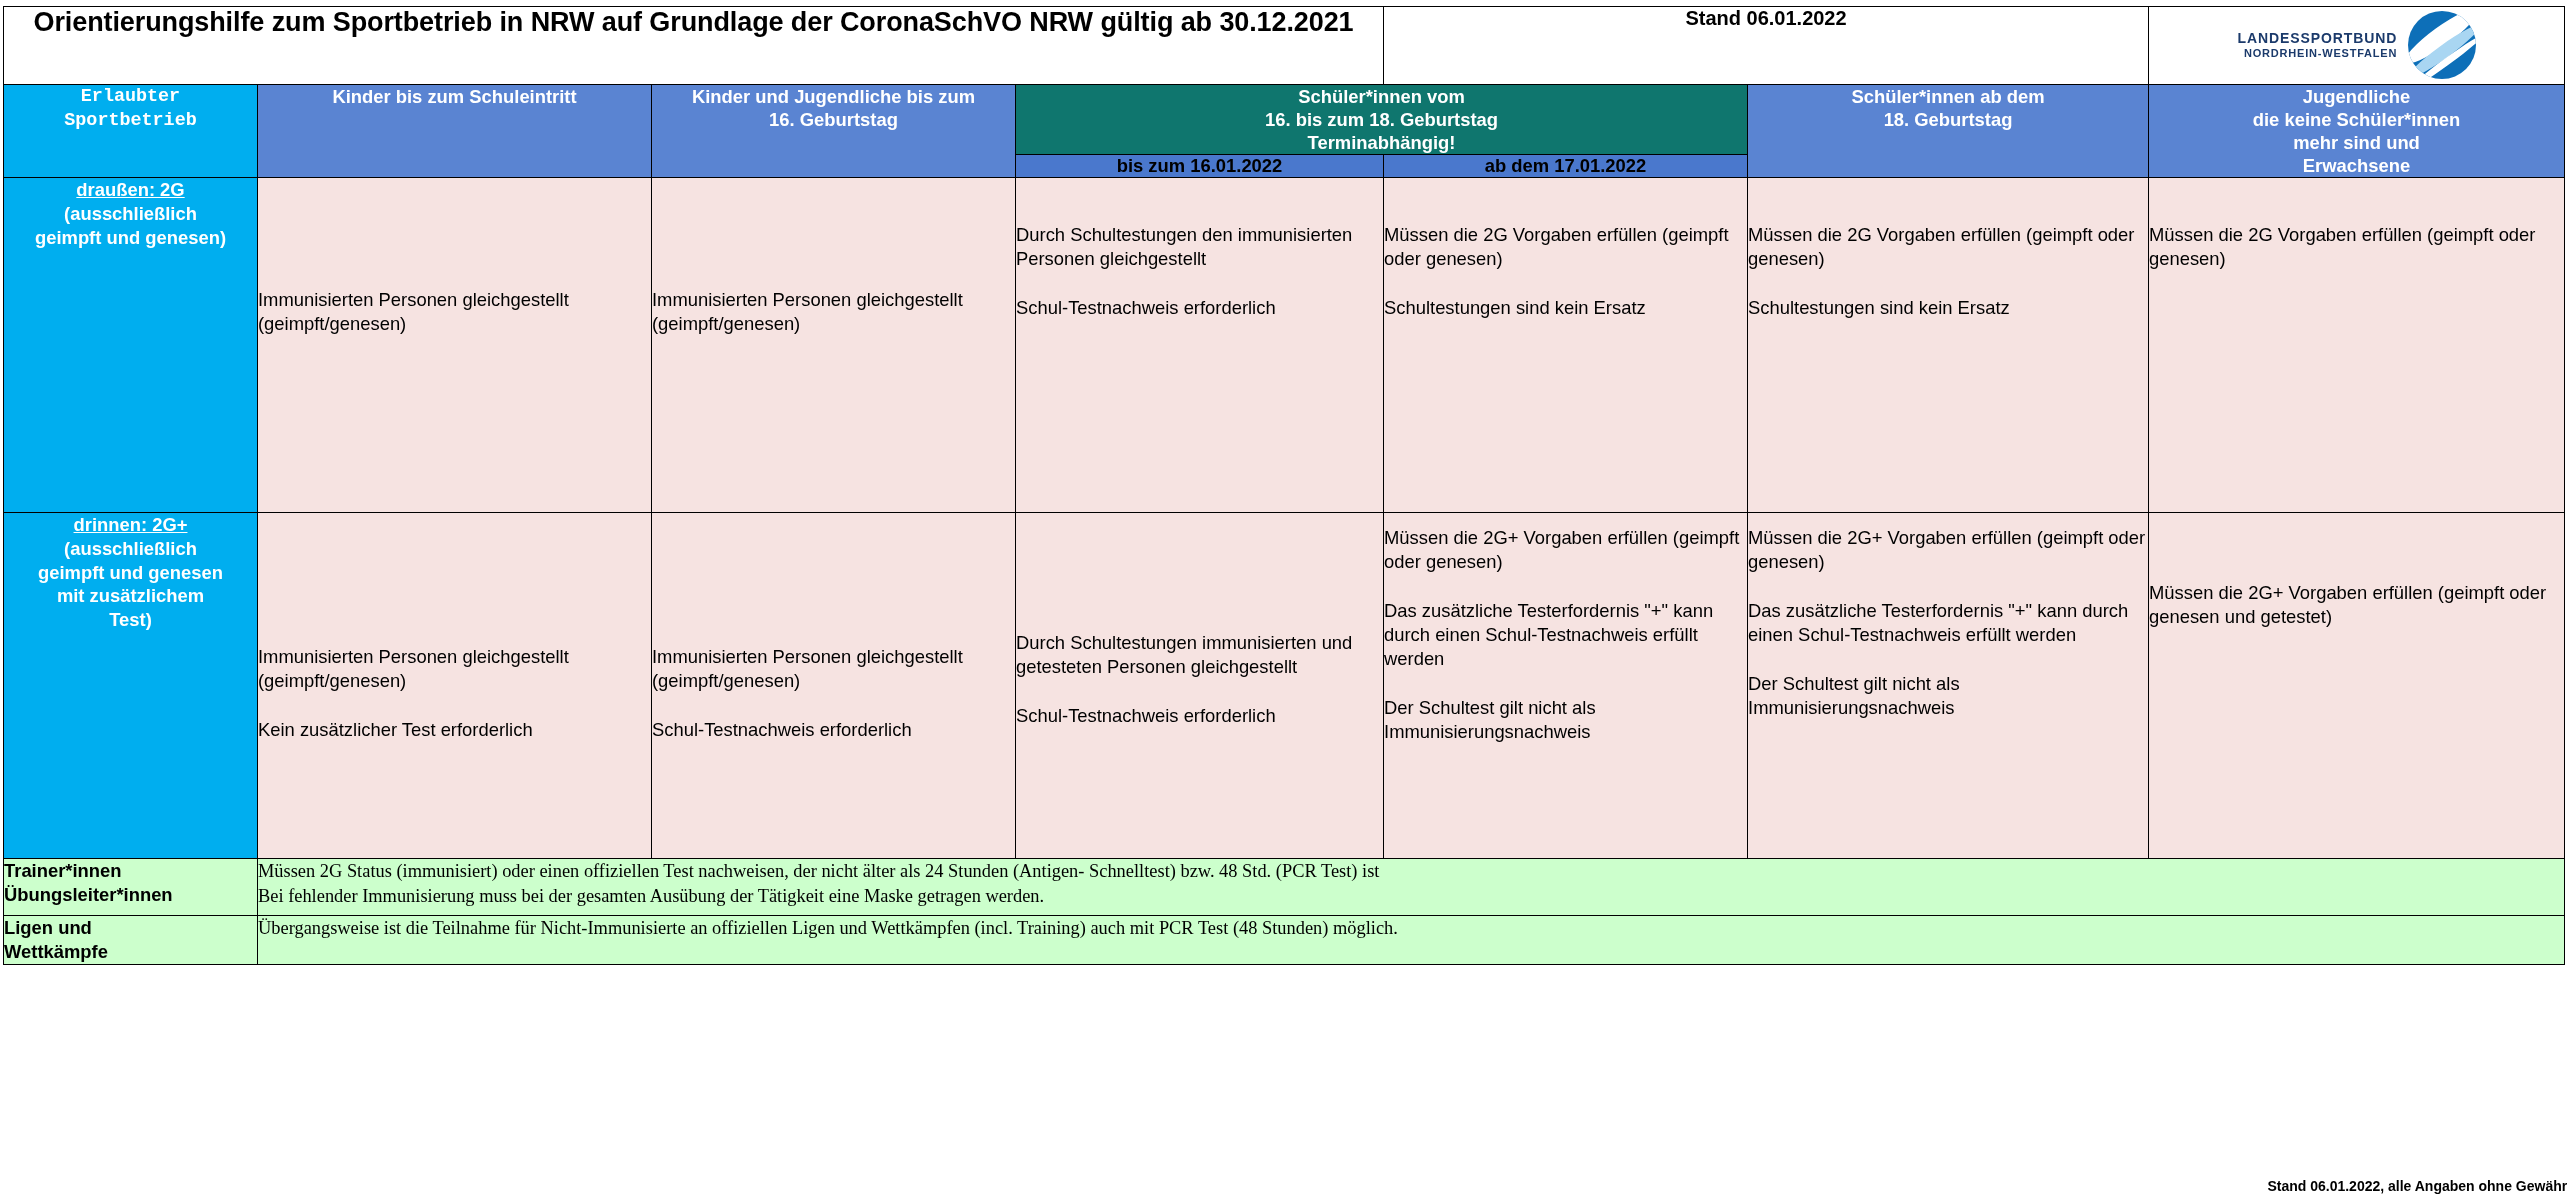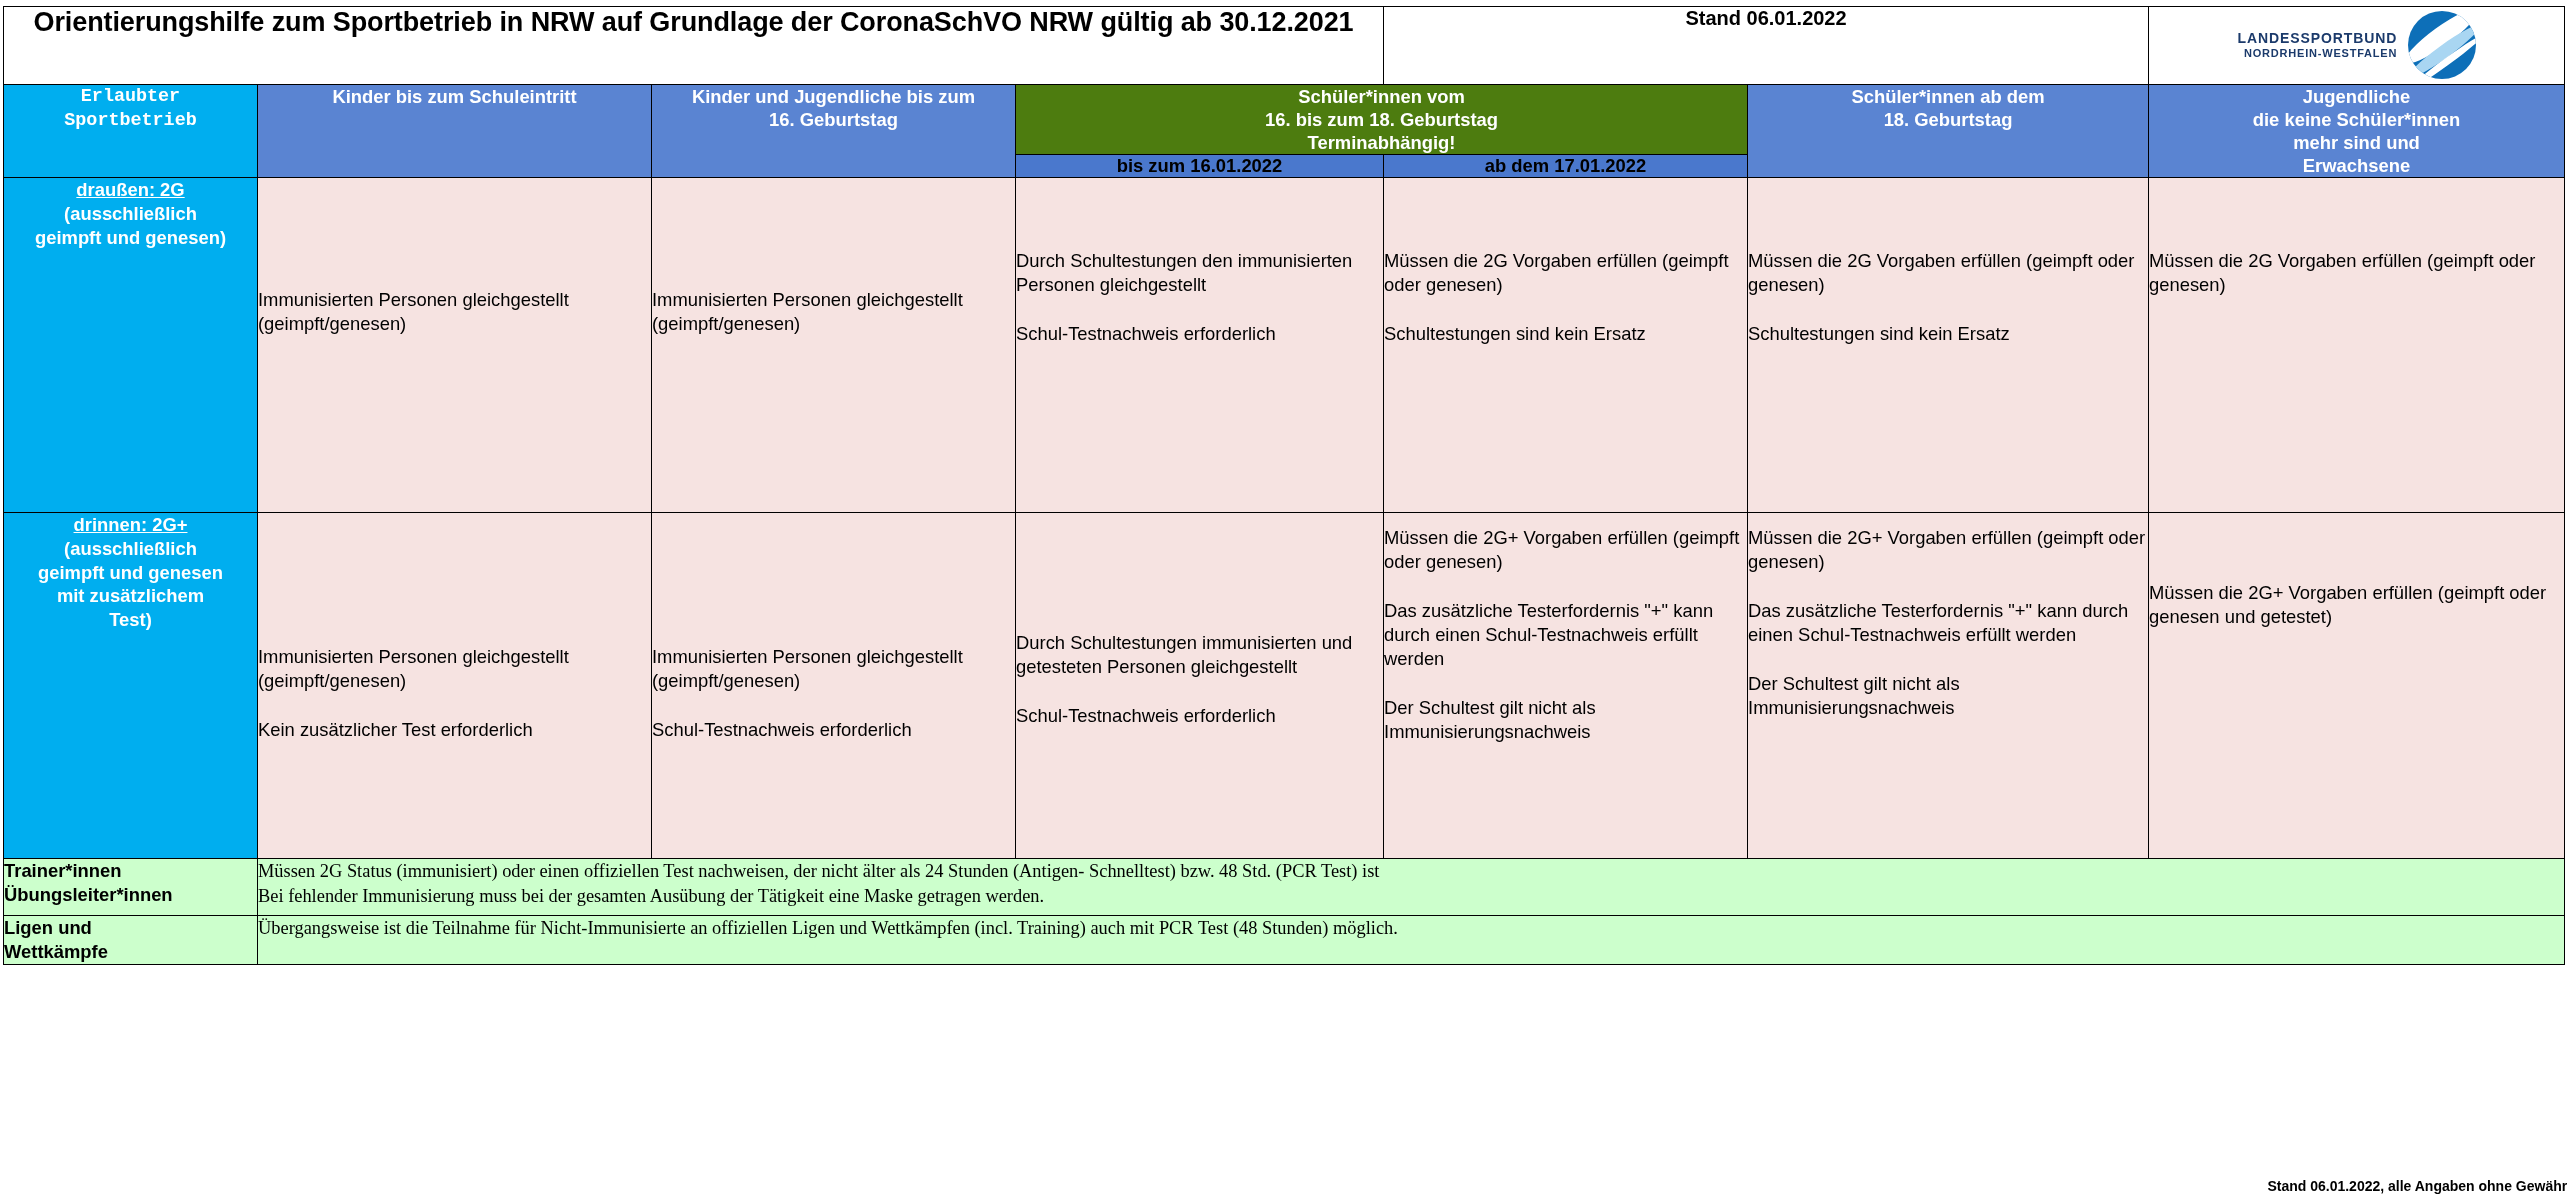--- a/index.html
+++ b/index.html
@@ -130,21 +130,21 @@
     color: #ffffff;
     font-weight: bold;
     font-size: 18.4px;
     text-align: center;
     vertical-align: middle;
     padding: 5.9px 4.4px;
     line-height: 1.3;
     font-family: Liberation Mono, monospace;
   }
   .hdr-blue-group {
-    background: #4d7c0f;
+    background: #0f766e;
     color: #ffffff;
     font-weight: bold;
     font-size: 18.4px;
     text-align: center;
     vertical-align: middle;
     padding: 7.4px 7.4px 2.9px 7.4px;
     line-height: 1.25;
     border-bottom: 1.5px solid #000000;
   }
   .subhdr {
@@ -187,21 +187,21 @@
     background: #f6e3e1;
     font-size: 18.4px;
     line-height: 1.32;
     padding: 10.3px 8.8px;
     vertical-align: top;
   }
   .body-cell.pad-top {
     padding-top: 110px;
   }
   .body-cell.pad-mid {
-    padding-top: 71px;
+    padding-top: 45px;
   }
   .green-cell {
     background: #ccffcc;
     font-size: 18.4px;
     line-height: 1.35;
     padding: 7.4px 8.8px;
     vertical-align: middle;
     font-family: Liberation Serif, serif;
   }
   .footnote {

